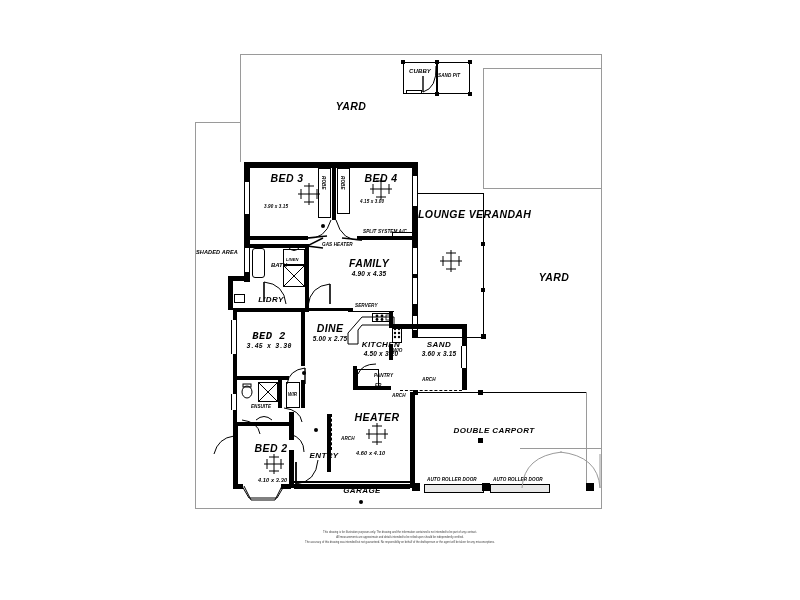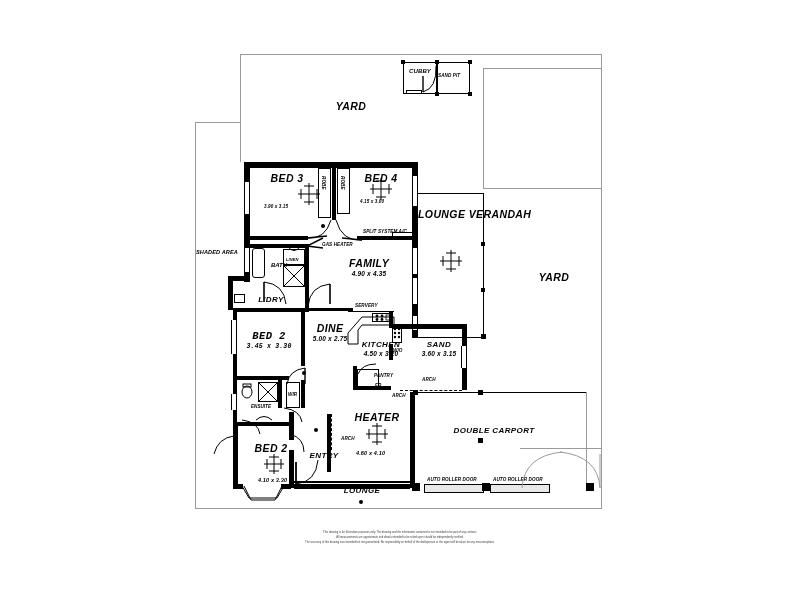--- a/index.html
+++ b/index.html
@@ -348,21 +348,21 @@
     <path d="M 2 0 L 9 12 L 37 12 L 44 0" fill="none" stroke="#000" stroke-width="1"></path>
     <path d="M 4 0 L 11 14 L 35 14 L 42 0" fill="none" stroke="#000" stroke-width="1"></path>
   </svg>
   <svg style="left:212px;top:434px;width:24px;height:22px;">
     <path d="M 22 2 Q 6 4 2 20" fill="none" stroke="#000" stroke-width="1"></path>
   </svg>
 
   <div class="w" style="left:294px;top:484px;width:116px;height:5px;"></div>
   <div class="tl" style="left:294px;top:481px;width:116px;height:2px;background:#fff;border:1px solid #000;box-sizing:border-box;"></div>
   <div class="rm sm" style="left:332px;top:487px;width:60px;">
-    <span class="nm">LOUNGE</span>
+    <span class="nm">GARAGE</span>
   </div>
   <div class="dot" style="left:359px;top:500px;width:4px;height:4px;"></div>
 
   <div class="tl" style="left:415px;top:392px;width:172px;height:1px;"></div>
   <div class="lt" style="left:586px;top:392px;width:1px;height:96px;"></div>
   <div class="pier" style="left:413px;top:390px;width:5px;height:5px;"></div>
   <div class="pier" style="left:478px;top:390px;width:5px;height:5px;"></div>
   <div class="pier" style="left:478px;top:438px;width:5px;height:5px;"></div>
   <div class="rm sm" style="left:432px;top:427px;width:124px;">
     <span class="nm">DOUBLE CARPORT</span>

